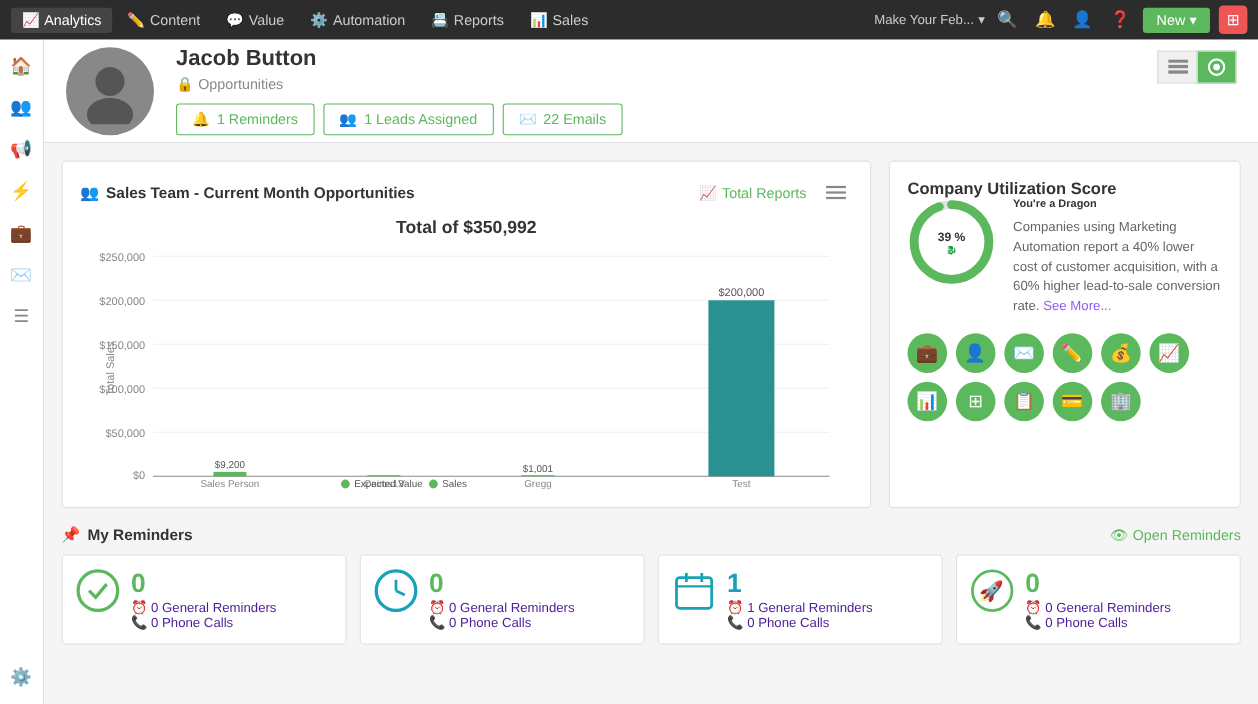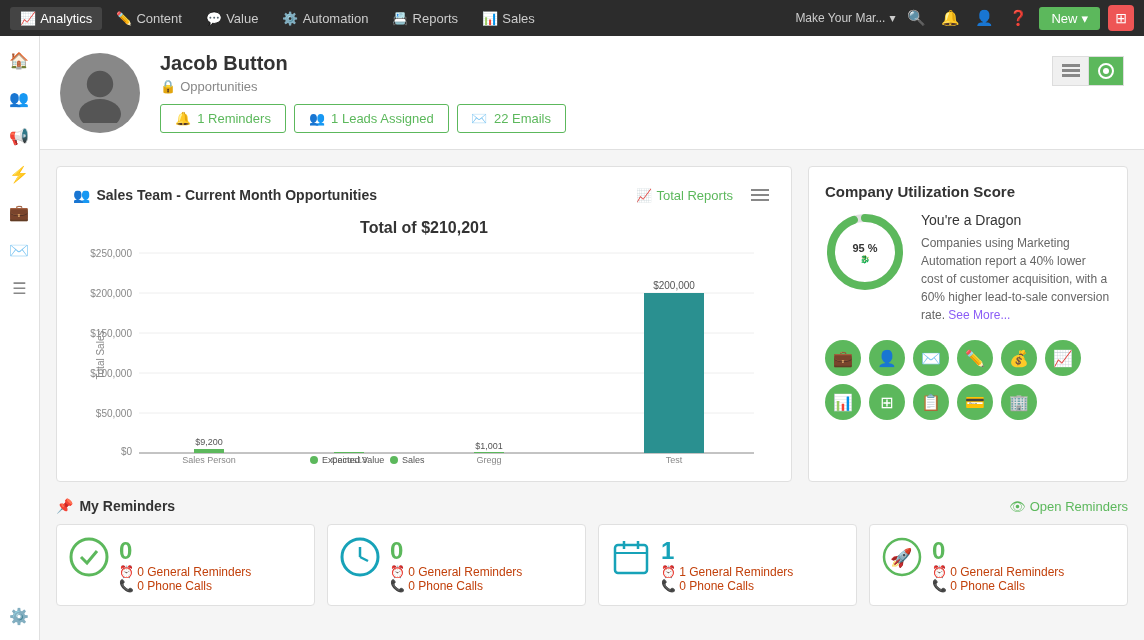--- a/index.html
+++ b/index.html
@@ -20,21 +20,21 @@
 
     
     .left-sidebar { width: 40px; background: #fff; border-right: 1px solid #e0e0e0; display: flex; flex-direction: column; align-items: center; padding: 8px 0; gap: 6px; flex-shrink: 0; }
     .sidebar-icon { width: 32px; height: 32px; display: flex; align-items: center; justify-content: center; color: #888; cursor: pointer; border-radius: 4px; font-size: 16px; }
     .sidebar-icon.active { color: #5cb85c; }
 
     
     .content { flex: 1; overflow-y: auto; padding: 0; background: #f5f5f5; }
 
     
-    .profile-section { background: #fff; padding: 16px 20px; display: flex; align-items: center; gap: 20px; border-bottom: 1px solid #e0e0e0; justify-content: flex-end; }
+    .profile-section { background: #fff; padding: 6px 20px; display: flex; align-items: center; gap: 20px; border-bottom: 1px solid #e0e0e0; justify-content: flex-end; }
     .avatar { width: 80px; height: 80px; background: #888; border-radius: 50%; display: flex; align-items: center; justify-content: center; flex-shrink: 0; overflow: hidden; }
     .avatar svg { width: 60px; height: 60px; fill: #555; }
     .profile-info { flex: 1; }
     .profile-name { font-size: 20px; font-weight: 600; color: #333; margin-bottom: 4px; }
     .profile-role { color: #888; font-size: 13px; display: flex; align-items: center; gap: 4px; }
     .profile-actions { display: flex; gap: 8px; margin-top: 10px; }
     .action-btn { display: flex; align-items: center; gap: 6px; padding: 6px 14px; border: 1px solid #5cb85c; color: #5cb85c; background: #fff; border-radius: 3px; cursor: pointer; font-size: 13px; }
     .view-btn { width: 36px; height: 30px; display: flex; align-items: center; justify-content: center; border: 1px solid #ddd; cursor: pointer; color: #888; background: #fff; }
     .view-btn.active { background: #f0f0f0; color: #5cb85c; }
 
@@ -47,41 +47,41 @@
     .chart-title { font-size: 14px; font-weight: 600; color: #333; display: flex; align-items: center; gap: 6px; }
     .chart-link { color: #5cb85c; font-size: 13px; display: flex; align-items: center; gap: 4px; cursor: pointer; text-decoration: none; }
     .chart-total { text-align: center; font-size: 16px; font-weight: 600; color: #333; margin-bottom: 8px; }
     .chart-area { position: relative; height: 220px; }
 
     
     .bar-chart-svg { width: 100%; height: 100%; }
 
     
     .score-card { background: #fff; border: 1px solid #e0e0e0; border-radius: 4px; padding: 16px; }
-    .score-title { font-size: 15px; font-weight: 600; margin-bottom: 12px; color: #333; }
+    .score-title { font-size: 15px; font-weight: 600; color: #333; }
     .score-content { display: flex; align-items: flex-start; gap: 16px; margin-bottom: 16px; }
     .score-circle { position: relative; width: 80px; height: 80px; flex-shrink: 0; }
     .score-circle svg { width: 80px; height: 80px; }
     .score-circle .score-text { position: absolute; top: 50%; left: 50%; transform: translate(-50%, -50%); text-align: center; }
-    .score-dragon { font-size: 14px; font-weight: 400; margin-bottom: 6px; color: #333; }
+    .score-dragon { font-size: 10px; font-weight: 700; margin-bottom: 6px; color: #333; }
     .score-desc { font-size: 12px; color: #666; line-height: 1.5; }
     .score-desc a { color: #8b5cf6; text-decoration: none; }
     .score-icons { display: flex; flex-wrap: wrap; gap: 8px; margin-top: 8px; }
     .score-icon-btn { width: 36px; height: 36px; background: #5cb85c; border-radius: 50%; display: flex; align-items: center; justify-content: center; color: #fff; font-size: 16px; cursor: pointer; }
 
     
     .reminders-section { padding: 0 16px 16px; }
     .reminders-header { display: flex; align-items: center; justify-content: space-between; margin-bottom: 10px; }
     .reminders-title { font-size: 14px; font-weight: 600; color: #333; display: flex; align-items: center; gap: 6px; }
     .open-reminders { color: #5cb85c; font-size: 13px; display: flex; align-items: center; gap: 4px; cursor: pointer; }
     .reminders-grid { display: grid; grid-template-columns: repeat(4, 1fr); gap: 12px; }
     .reminder-card { background: #fff; border: 1px solid #e0e0e0; border-radius: 4px; padding: 12px; display: flex; gap: 10px; align-items: flex-start; min-height: 70px; }
     .reminder-icon { width: 40px; height: 40px; flex-shrink: 0; }
     .reminder-icon svg { width: 40px; height: 40px; }
-    .reminder-info { font-size: 12px; color: #c2410c; }
+    .reminder-info { font-size: 12px; color: #4c1d95; }
     .reminder-count { font-size: 24px; font-weight: 700; color: #5cb85c; }
 
     
     .menu-icon { display: flex; flex-direction: column; gap: 3px; cursor: pointer; padding: 6px; }
     .menu-icon span { display: block; width: 18px; height: 2px; background: #888; }
   </style>
 </head>
 <body>
 
 <nav class="top-nav">
@@ -106,21 +106,21 @@
       <span>📇</span>
       <span>Reports</span>
     </div>
     <div class="nav-item">
       <span>📊</span>
       <span>Sales</span>
     </div>
   </div>
   <div class="nav-right">
     <div class="brand">
-      <span>Make Your Mar...</span>
+      <span>Make Your Feb...</span>
       <span>▾</span>
     </div>
     <div class="icon-btn">🔍</div>
     <div class="icon-btn">🔔</div>
     <div class="icon-btn">👤</div>
     <div class="icon-btn">❓</div>
     <button class="new-btn">
       <span>New</span>
       <span>▾</span>
     </button>
@@ -205,21 +205,21 @@
               <span>📈</span>
               <span>Total Reports</span>
             </a>
             <div class="menu-icon">
               <span></span>
               <span></span>
               <span></span>
             </div>
           </div>
         </div>
-        <div class="chart-total">Total of $210,201</div>
+        <div class="chart-total">Total of $350,992</div>
         <div class="chart-area">
           <svg class="bar-chart-svg" viewBox="0 0 680 220">
 
             <text x="48" y="12" font-size="10" fill="#888" text-anchor="end">$250,000</text>
             <text x="48" y="52" font-size="10" fill="#888" text-anchor="end">$200,000</text>
             <text x="48" y="92" font-size="10" fill="#888" text-anchor="end">$150,000</text>
             <text x="48" y="132" font-size="10" fill="#888" text-anchor="end">$100,000</text>
             <text x="48" y="172" font-size="10" fill="#888" text-anchor="end">$50,000</text>
             <text x="48" y="210" font-size="10" fill="#888" text-anchor="end">$0</text>
 
@@ -258,21 +258,21 @@
       <div class="score-card">
         <div class="score-title">Company Utilization Score</div>
         <div class="score-content">
           <div class="score-circle">
             <svg width="80" height="80" viewBox="0 0 80 80">
               <circle cx="40" cy="40" r="34" fill="none" stroke="#e0e0e0" stroke-width="8"></circle>
               <circle cx="40" cy="40" r="34" fill="none" stroke="#5cb85c" stroke-width="8" stroke-dasharray="213 213" stroke-dashoffset="11" stroke-linecap="round" transform="rotate(-90 40 40)"></circle>
             </svg>
             <div class="score-text">
               <div style="font-size:11px; font-weight:700; color:#333; text-align:center; line-height:1.2; margin-top:2px;">
-                <span>95 %</span>
+                <span>39 %</span>
               </div>
               <div style="font-size:8px; color:#888; text-align:center;">
                 <span>🐉</span>
               </div>
             </div>
           </div>
           <div>
             <div class="score-dragon">You're a Dragon</div>
             <div class="score-desc">
               <span>Companies using Marketing Automation report a 40% lower cost of customer acquisition, with a 60% higher lead-to-sale conversion rate.</span>

